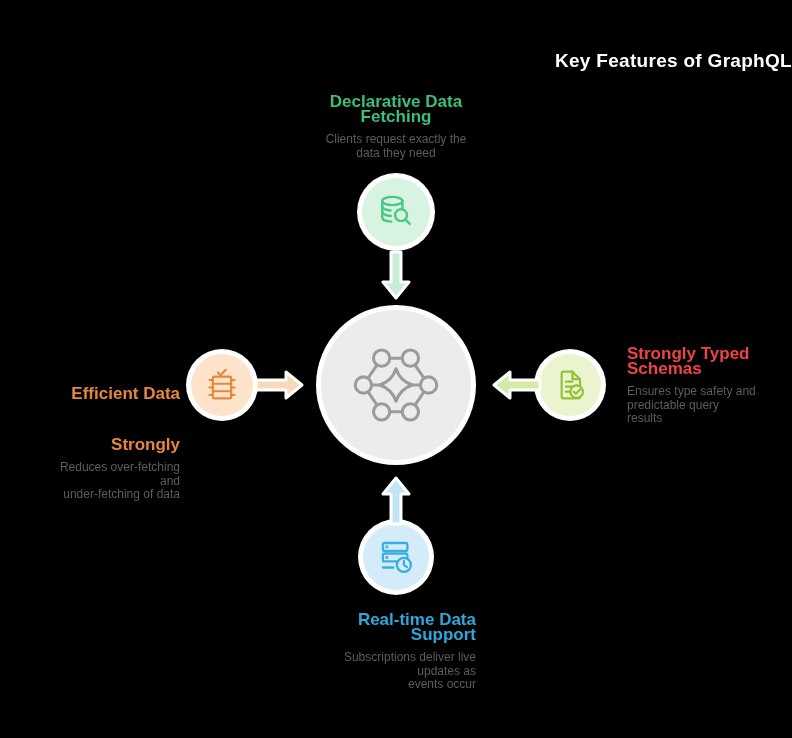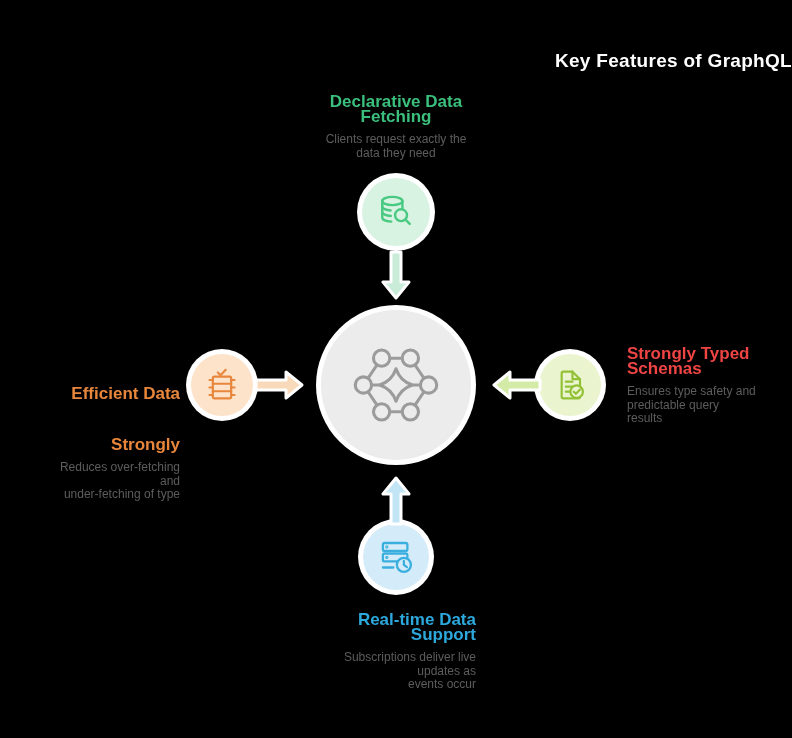--- a/index.html
+++ b/index.html
@@ -68,21 +68,21 @@
   </div>
   <svg class="arrow arrow-top" width="36" height="52" viewBox="0 0 36 52">
     <polygon points="13,2 23,2 23,32 31,32 18,48 5,32 13,32" fill="#c9ecd9" stroke="#ffffff" stroke-width="3" stroke-linejoin="round"></polygon>
   </svg>
 
   <div class="text-block block-left">
     <div class="label-line">Efficient Data</div>
     <div class="label-line">Strongly</div>
     <div class="desc">
       <div class="desc-line">Reduces over-fetching and</div>
-      <div class="desc-line">under-fetching of type</div>
+      <div class="desc-line">under-fetching of data</div>
     </div>
   </div>
   <div class="node-circle circle-left">
     <svg width="40" height="40" viewBox="0 0 48 48" fill="none" stroke="currentColor" stroke-width="2.6" stroke-linecap="round" stroke-linejoin="round">
       <path d="M19 9l3.2 3.2 6.3-6.4"></path>
       <rect x="13" y="14" width="22" height="26" rx="2"></rect>
       <path d="M13 22.5h22"></path>
       <path d="M13 31.5h22"></path>
       <path d="M9 18h4 M9 27h4 M9 36h4"></path>
       <path d="M35 18h4 M35 27h4 M35 36h4"></path>

